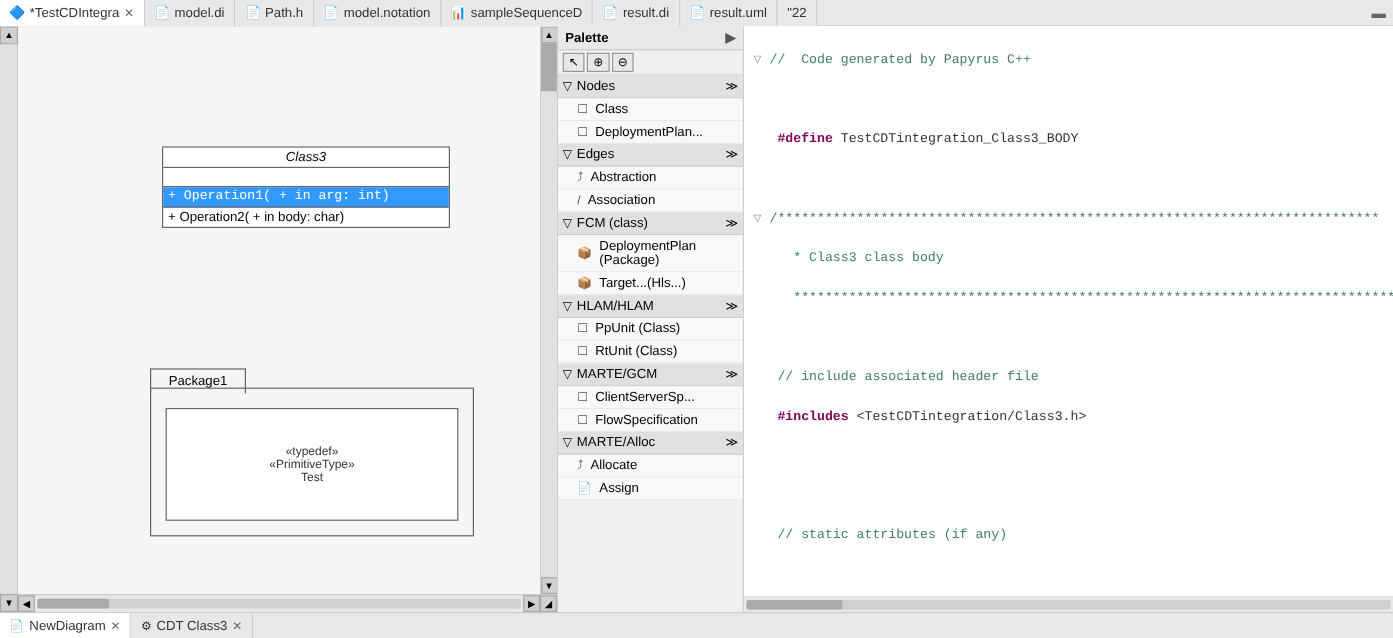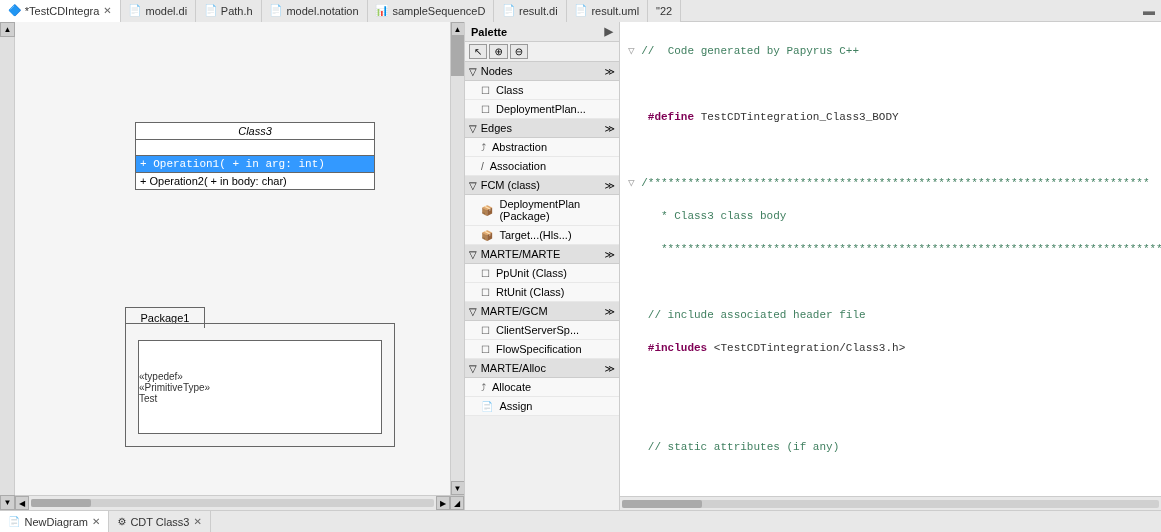--- a/index.html
+++ b/index.html
@@ -139,21 +139,21 @@
             <div class="class-section">
               <span>+ Operation2( + in body: char)</span>
             </div>
           </div>
 
           <div style="position:absolute; left:110px; top:285px; width:270px; height:140px;">
             <div style="position:absolute; top:0; left:0; width:80px; height:21px; border:1px solid #666; border-bottom:none; background:transparent; display:flex; align-items:center; justify-content:center; font-size:11px;">
               <span>Package1</span>
             </div>
             <div style="position:absolute; top:16px; left:0; right:0; bottom:0; border:1px solid #666; background:transparent;">
-              <div style="position:absolute; top:16px; left:12px; right:12px; bottom:12px; border:1px solid #666; background:#fff; display:flex; flex-direction:column; justify-content:center;">
+              <div style="position:absolute; top:16px; left:12px; right:12px; bottom:12px; border:1px solid #666; background:#fff; display:flex; flex-direction:column; align-items:center; justify-content:center;">
                 <div class="typedef-text"><span>«typedef»</span></div>
                 <div class="typedef-text"><span>«PrimitiveType»</span></div>
                 <div class="typedef-text"><span>Test</span></div>
               </div>
             </div>
           </div>
 
         </div>
         <div class="v-scrollbar">
           <div class="v-scroll-btn">▲</div>
@@ -221,21 +221,21 @@
         <span class="item-icon">📦</span>
         <span>DeploymentPlan (Package)</span>
       </div>
       <div class="palette-item">
         <span class="item-icon">📦</span>
         <span>Target...(Hls...)</span>
       </div>
 
       <div class="palette-section-header">
         <span class="expand-icon">▽</span>
-        <span>MARTE/MARTE</span>
+        <span>HLAM/HLAM</span>
         <span class="section-expand-right">≫</span>
       </div>
       <div class="palette-item">
         <span class="item-icon">☐</span>
         <span>PpUnit (Class)</span>
       </div>
       <div class="palette-item">
         <span class="item-icon">☐</span>
         <span>RtUnit (Class)</span>
       </div>

